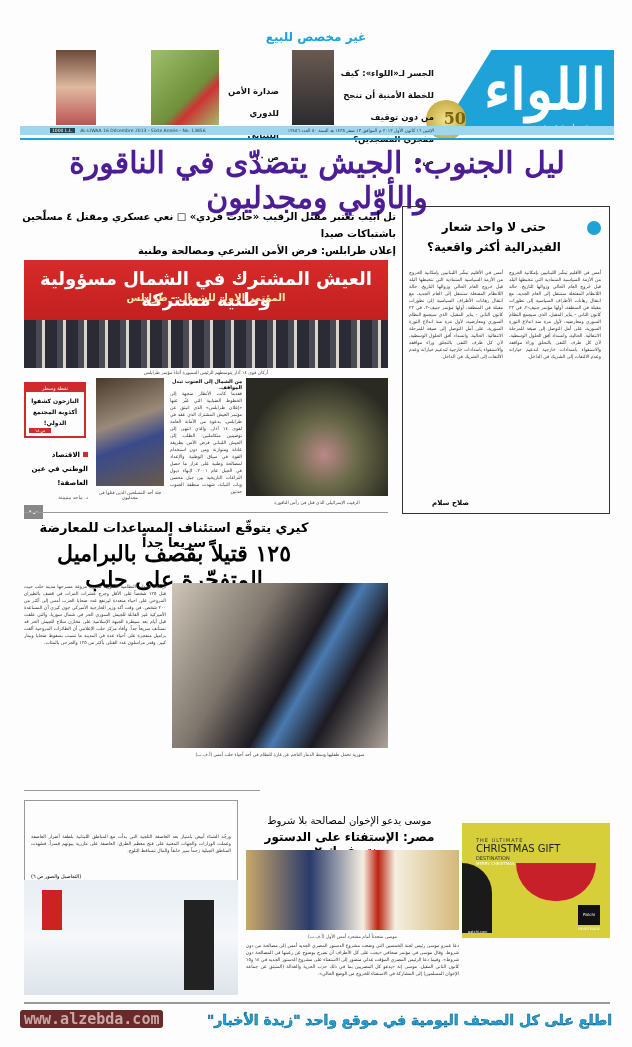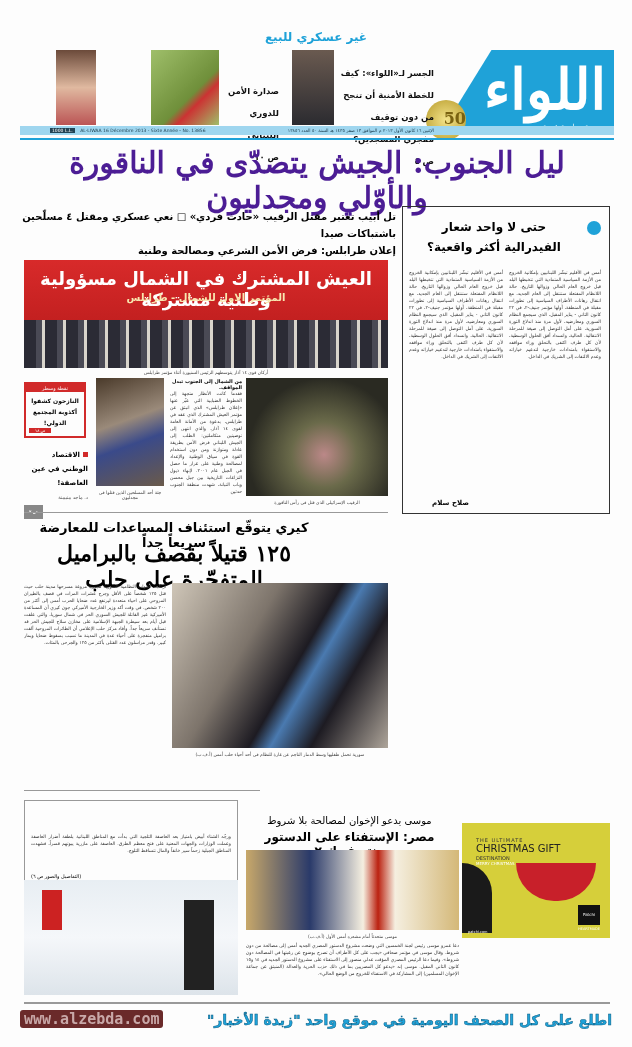--- a/index.html
+++ b/index.html
@@ -48,21 +48,21 @@
   .ad .hand { position:absolute; left: 0; top: 40px; width: 30px; height: 70px; background:#1a1a1a; border-radius: 0 40px 0 0; }
   .ad .logo { position:absolute; right: 10px; top: 82px; width: 22px; height: 20px; background:#111; color:#fff; font-size:4px; text-align:center; line-height:20px; direction:ltr; }
   .ad .hm { position:absolute; right: 10px; top: 104px; font-size:3.5px; color:#fff; direction:ltr; }
   .footer { top: 1010px; left: 0; width: 632px; height: 30px; }
   .footer .slogan { position:absolute; right: 20px; top: 2px; font-size: 14px; font-weight: bold; color: #1fa2d8; -webkit-text-stroke: 0.5px #0a5b80; }
   .footer .url { position:absolute; left: 20px; top: 0; font-size: 15px; font-weight: bold; color: #c8a8a8; background: #6a2a2a; padding: 0 4px; direction:ltr; font-family:"DejaVu Sans Mono", monospace; border-radius: 3px; }
 </style>
 </head>
 <body>
 
-<div class="abs not-for-sale">غير عسكري للبيع</div>
+<div class="abs not-for-sale">غير مخصص للبيع</div>
 
 <div class="abs masthead">
   <div class="logo-box">
     <div class="logo-text">اللواء</div>
     <div class="logo-sub">يومية سياسية عربية</div>
   </div>
   <div class="badge50">50</div>
 
   <div class="teaser" style="right:180px;width:95px;">
     <span>الجسر لـ«اللواء»: كيف للخطة الأمنية أن تنجح من دون توقيف مفجري المسجدين؟</span><br>

